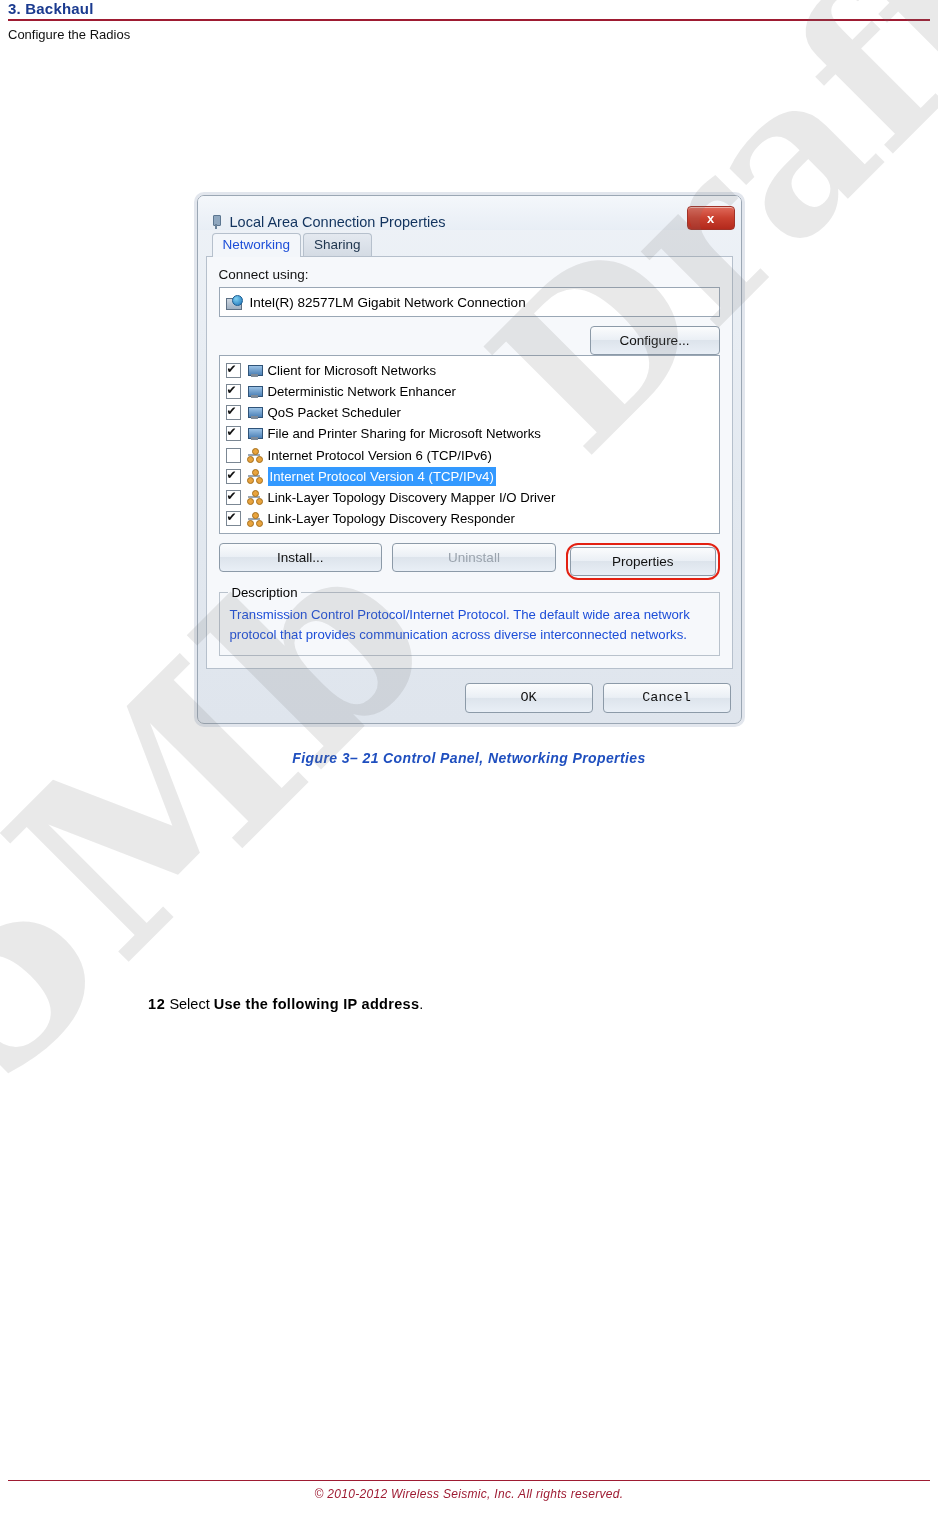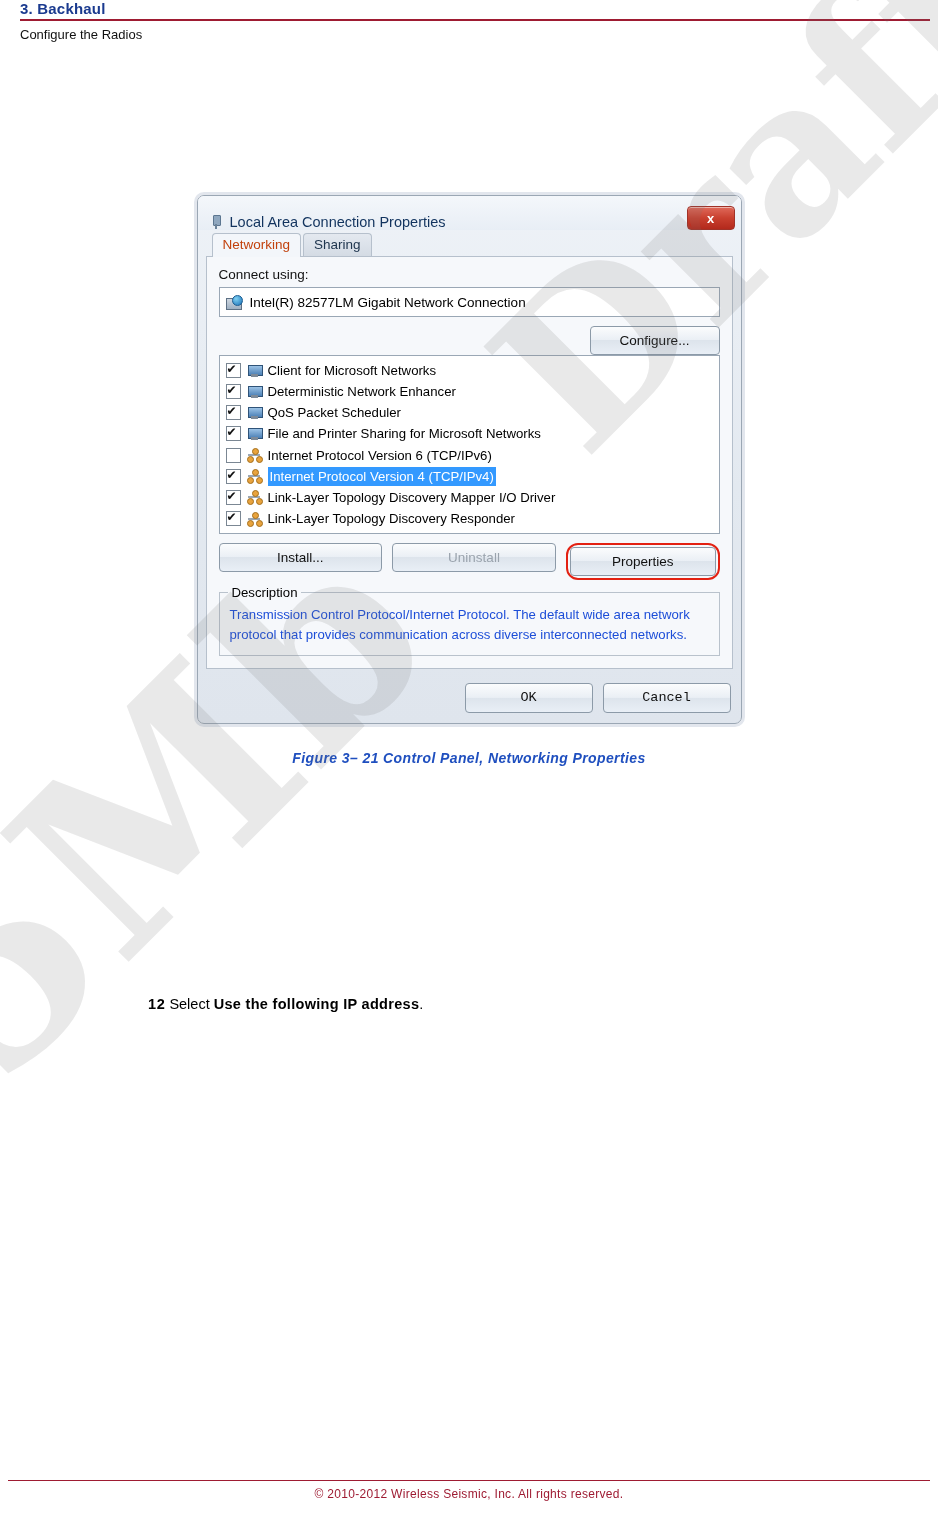--- a/index.html
+++ b/index.html
@@ -13,21 +13,21 @@
     font-family: "Liberation Sans", sans-serif;
     color: #000000;
     position: relative;
     overflow: hidden;
   }
 
   
   .page-header {
     position: absolute;
     top: 0;
-    left: 20px;
+    left: 8px;
     right: 8px;
   }
   .chapter-title {
     font-size: 15px;
     font-weight: bold;
     color: #1a3a8f;
     letter-spacing: 0.2px;
     padding-bottom: 2px;
   }
   .header-rule {
@@ -158,21 +158,21 @@
     border-bottom: 1px solid #b6c0cc;
   }
   .tab {
     font-size: 13.5px;
     padding: 3px 10px 4px 10px;
     border: 1px solid #b6c0cc;
     border-bottom: none;
     border-top-left-radius: 4px;
     border-top-right-radius: 4px;
     margin-right: 2px;
-    color: #c2410c;
+    color: #1d4ed8;
   }
   .tab.active {
     background: #f3f6fa;
     position: relative;
     top: 1px;
     padding-bottom: 5px;
   }
   .tab.inactive {
     background: linear-gradient(to bottom, #e4e9f0, #d4dbe4);
     color: #20364f;
@@ -409,20 +409,21 @@
     letter-spacing: 0.3px;
   }
   .footer-right {
     width: 60px;
     text-align: right;
     letter-spacing: 0.3px;
   }
   .footer-copy {
     text-align: center;
     font-size: 12px;
+    font-style: italic;
     color: #9e1b32;
     margin-top: 6px;
     letter-spacing: 0.3px;
   }
 </style>
 </head>
 <body>
 
 <div class="watermark">
   <div class="wm-text wm-draft">Draft</div>

